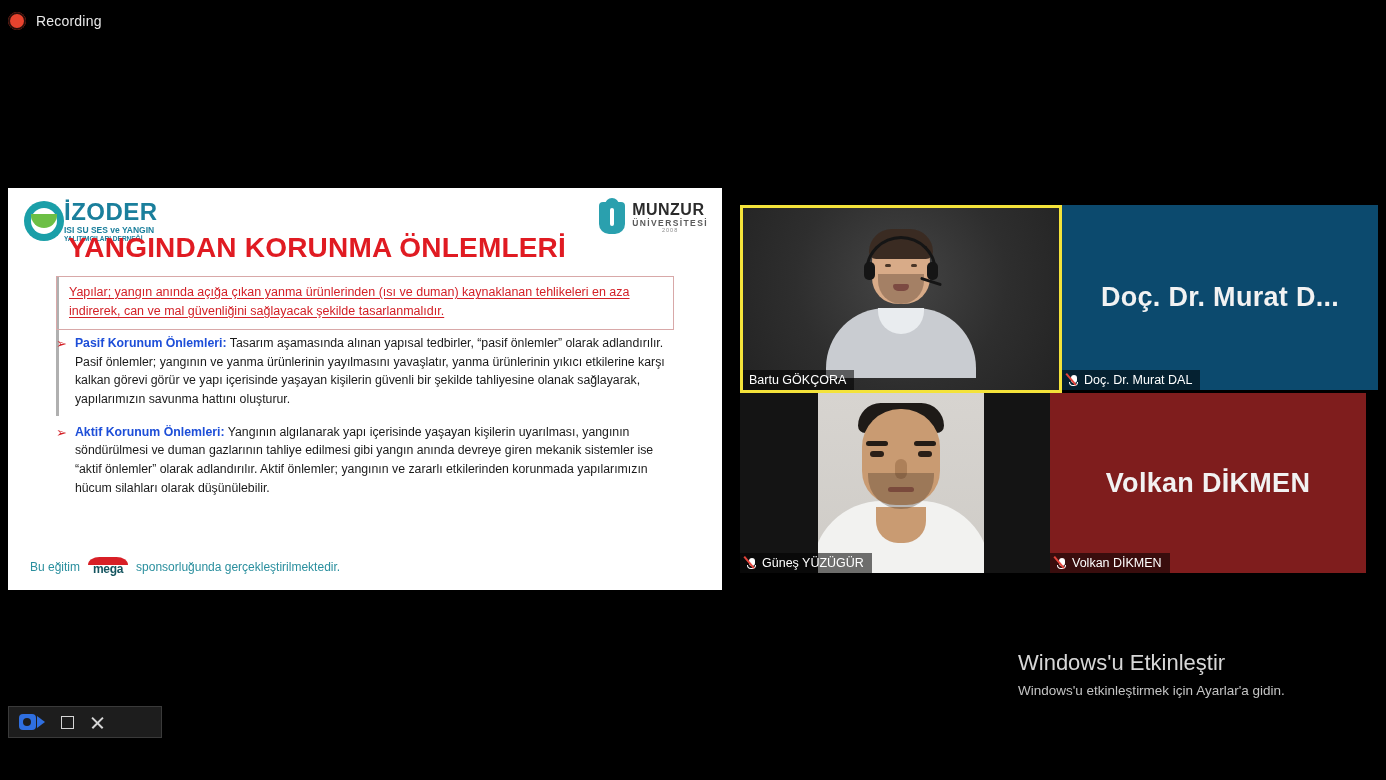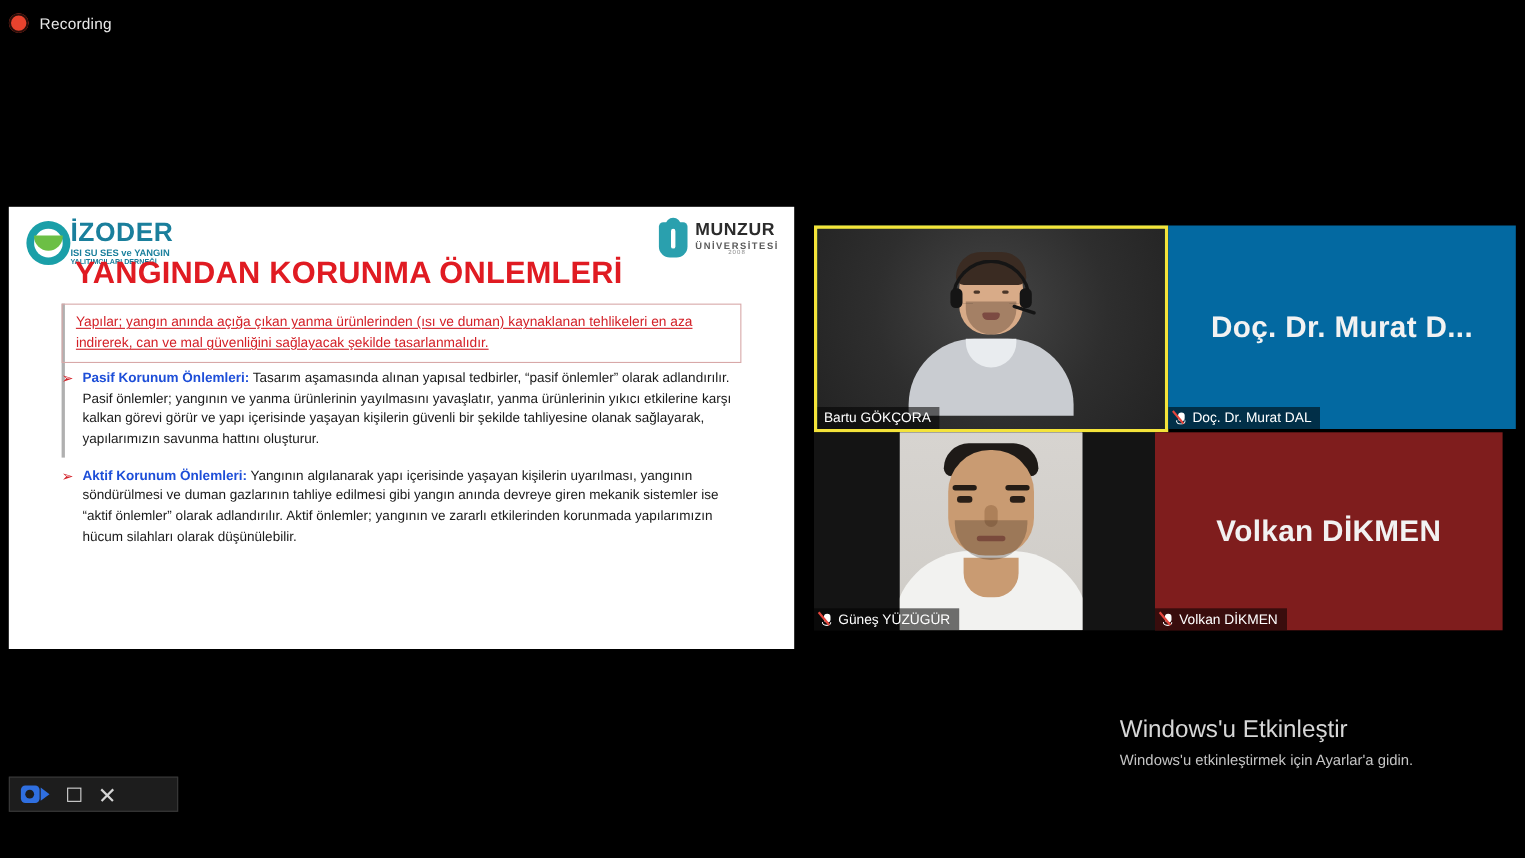--- a/index.html
+++ b/index.html
@@ -169,21 +169,21 @@
     position: relative;
   }
   .pa-collar {
     position: absolute; left: 50%; top: 0; transform: translateX(-50%);
     width: 46px; height: 26px; background: #e9ecef; border-radius: 0 0 24px 24px;
   }
 
   
   #tile-murat {
     left: 1062px; top: 205px; width: 316px; height: 185px;
-    background: #0369a1;
+    background: #0c4a6e;
   }
   .bigname {
     position: absolute; inset: 0; display: flex; align-items: center; justify-content: center;
     color: #f2f2f2; font-size: 27px; font-weight: 700; letter-spacing: .3px;
     padding: 0 10px; text-align: center;
   }
 
   
   #tile-gunes {
     left: 740px; top: 393px; width: 322px; height: 180px;
@@ -297,20 +297,28 @@
           </span>
         </div>
         <div class="bullet">
           <span class="arrow">➢</span>
           <span class="btext">
             <b>Aktif Korunum Önlemleri:</b><span> Yangının algılanarak yapı içerisinde yaşayan kişilerin uyarılması, yangının söndürülmesi ve duman gazlarının tahliye edilmesi gibi yangın anında devreye giren mekanik sistemler ise “aktif önlemler” olarak adlandırılır. Aktif önlemler; yangının ve zararlı etkilerinden korunmada yapılarımızın hücum silahları olarak düşünülebilir.</span>
           </span>
         </div>
       </div>
 
+      <div class="footer-note">
+        <span>Bu eğitim</span>
+        <span class="mega-logo">
+          <span class="swoosh"></span>
+          <span class="word">mega</span>
+        </span>
+        <span>sponsorluğunda gerçekleştirilmektedir.</span>
+      </div>
 
     </div>
   </div>
 
   <div class="tile" id="tile-speaker">
     <div class="speaker-bg"></div>
     <div class="person-a">
       <div class="pa-head">
         <div class="pa-hair"></div>
         <div class="pa-beard"></div>

